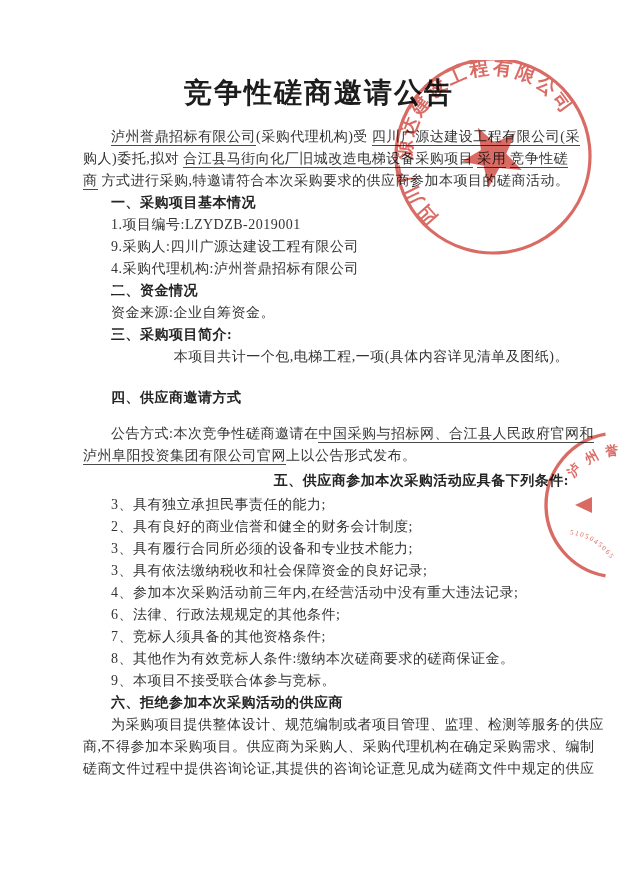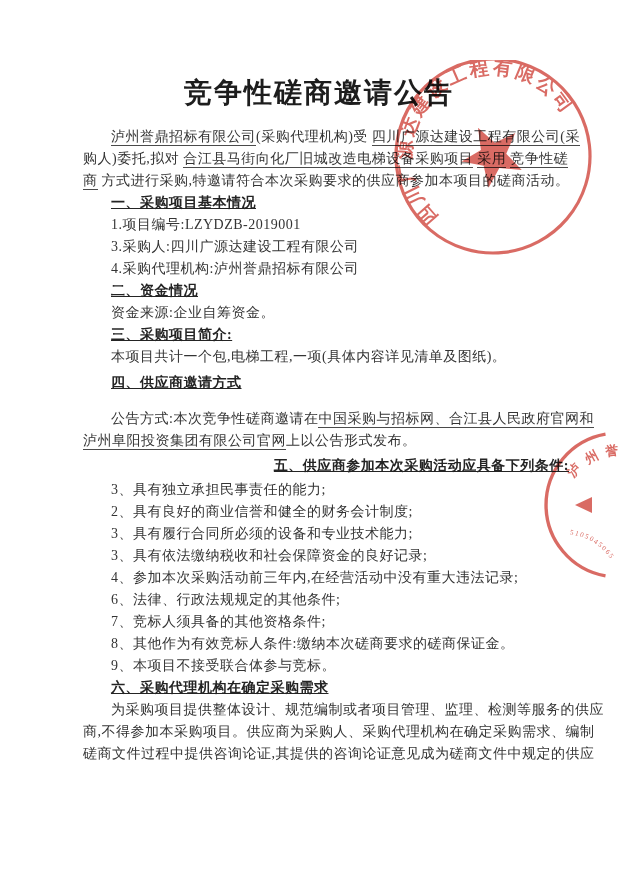--- a/index.html
+++ b/index.html
@@ -12,26 +12,26 @@
   .doc-title{
     position:absolute;left:0;top:74px;width:100%;
     text-align:center;font-size:28px;font-weight:bold;
     letter-spacing:2px;color:#1d1d1d;
   }
   .content{
     position:absolute;left:83px;top:126px;width:486px;
     font-size:14px;line-height:22px;letter-spacing:0.5px;
   }
   .line{min-height:22px;white-space:nowrap;}
-  .heading{font-weight:bold;color:#242424;padding-left:28px;text-decoration:underline;}
+  .heading{font-weight:bold;color:#242424;padding-left:28px;}
   .numbered{padding-left:28px;}
   .indent{text-indent:28px;}
   .u{border-bottom:1px solid #4a4a4a;padding-bottom:1px;}
   
-  [data-name="project-summary-line"]{margin-bottom:4px;}
+  [data-name="project-summary-line"]{margin-bottom:19px;text-align:right;}
   [data-name="section-4-heading"]{margin-top:0;}
   [data-name="announcement-method-paragraph"]{margin:14px 0 3px 0;}
   [data-name="section-5-heading"]{margin-bottom:2px;text-align:right;}
   
   .stamp{position:absolute;mix-blend-mode:multiply;opacity:.78;pointer-events:none;}
   .stamp-a{left:378px;top:60px;}
   .stamp-b{left:528px;top:420px;}
   .seal-text{font-family:"Liberation Serif","DejaVu Serif",serif;font-weight:bold;}
 </style>
 </head>
@@ -42,42 +42,42 @@
   <div class="doc-title" data-name="page-title">竞争性磋商邀请公告</div>
 
   <div class="content" data-name="document-body">
       <div data-name="intro-paragraph" class="para">
         <div class="line indent" data-name="intro-paragraph-line-1"><span class="u" data-name="underlined-text">泸州誉鼎招标有限公司</span><span data-name="plain-text">(采购代理机构)受 </span><span class="u" data-name="underlined-text">四川广源达建设工程有限公司(采</span></div>
         <div class="line" data-name="intro-paragraph-line-2"><span data-name="plain-text">购人)委托,拟对 </span><span class="u" data-name="underlined-text">合江县马街向化厂旧城改造电梯设备采购项目</span><span data-name="plain-text"> </span><span class="u" data-name="underlined-text">采用</span><span data-name="plain-text"> </span><span class="u" data-name="underlined-text">竞争性磋</span></div>
         <div class="line" data-name="intro-paragraph-line-3"><span class="u" data-name="underlined-text">商</span><span data-name="plain-text"> 方式进行采购,特邀请符合本次采购要求的供应商参加本项目的磋商活动。</span></div>
       </div>
       <div data-name="section-1-heading" class="line heading">一、采购项目基本情况</div>
       <div data-name="project-number-line" class="line numbered">1.项目编号:LZYDZB-2019001</div>
-      <div data-name="purchaser-line" class="line numbered">3.采购人:四川广源达建设工程有限公司</div>
+      <div data-name="purchaser-line" class="line numbered">9.采购人:四川广源达建设工程有限公司</div>
       <div data-name="agency-line" class="line numbered">4.采购代理机构:泸州誉鼎招标有限公司</div>
       <div data-name="section-2-heading" class="line heading">二、资金情况</div>
       <div data-name="funding-source-line" class="line numbered">资金来源:企业自筹资金。</div>
       <div data-name="section-3-heading" class="line heading">三、采购项目简介:</div>
       <div data-name="project-summary-line" class="line numbered">本项目共计一个包,电梯工程,一项(具体内容详见清单及图纸)。</div>
       <div data-name="section-4-heading" class="line heading">四、供应商邀请方式</div>
       <div data-name="announcement-method-paragraph" class="para">
         <div class="line indent" data-name="announcement-method-paragraph-line-1"><span data-name="plain-text">公告方式:本次竞争性磋商邀请在</span><span class="u" data-name="underlined-text">中国采购与招标网、合江县人民政府官网和</span></div>
         <div class="line" data-name="announcement-method-paragraph-line-2"><span class="u" data-name="underlined-text">泸州阜阳投资集团有限公司官网</span><span data-name="plain-text">上以公告形式发布。</span></div>
       </div>
       <div data-name="section-5-heading" class="line heading">五、供应商参加本次采购活动应具备下列条件:</div>
       <div data-name="condition-1-line" class="line numbered">3、具有独立承担民事责任的能力;</div>
       <div data-name="condition-2-line" class="line numbered">2、具有良好的商业信誉和健全的财务会计制度;</div>
       <div data-name="condition-3-line" class="line numbered">3、具有履行合同所必须的设备和专业技术能力;</div>
       <div data-name="condition-4-line" class="line numbered">3、具有依法缴纳税收和社会保障资金的良好记录;</div>
       <div data-name="condition-5-line" class="line numbered">4、参加本次采购活动前三年内,在经营活动中没有重大违法记录;</div>
       <div data-name="condition-6-line" class="line numbered">6、法律、行政法规规定的其他条件;</div>
       <div data-name="condition-7-line" class="line numbered">7、竞标人须具备的其他资格条件;</div>
       <div data-name="condition-8-line" class="line numbered">8、其他作为有效竞标人条件:缴纳本次磋商要求的磋商保证金。</div>
       <div data-name="condition-9-line" class="line numbered">9、本项目不接受联合体参与竞标。</div>
-      <div data-name="section-6-heading" class="line heading">六、采购代理机构在确定采购需求</div>
+      <div data-name="section-6-heading" class="line heading">六、拒绝参加本次采购活动的供应商</div>
       <div data-name="rejected-suppliers-paragraph" class="para">
         <div class="line indent" data-name="rejected-suppliers-paragraph-line-1"><span data-name="plain-text">为采购项目提供整体设计、规范编制或者项目管理、监理、检测等服务的供应</span></div>
         <div class="line" data-name="rejected-suppliers-paragraph-line-2"><span data-name="plain-text">商,不得参加本采购项目。供应商为采购人、采购代理机构在确定采购需求、编制</span></div>
         <div class="line" data-name="rejected-suppliers-paragraph-line-3"><span data-name="plain-text">磋商文件过程中提供咨询论证,其提供的咨询论证意见成为磋商文件中规定的供应</span></div>
       </div>
     </div>
 
   <svg class="stamp stamp-a" width="240" height="200" viewBox="0 0 240 200" data-name="company-seal-stamp">
     <g transform="rotate(-28 115 96)" stroke="#cf4138" fill="none">
       <circle cx="115" cy="96" r="97" stroke-width="3.2" data-name="company-seal-ring"></circle>

